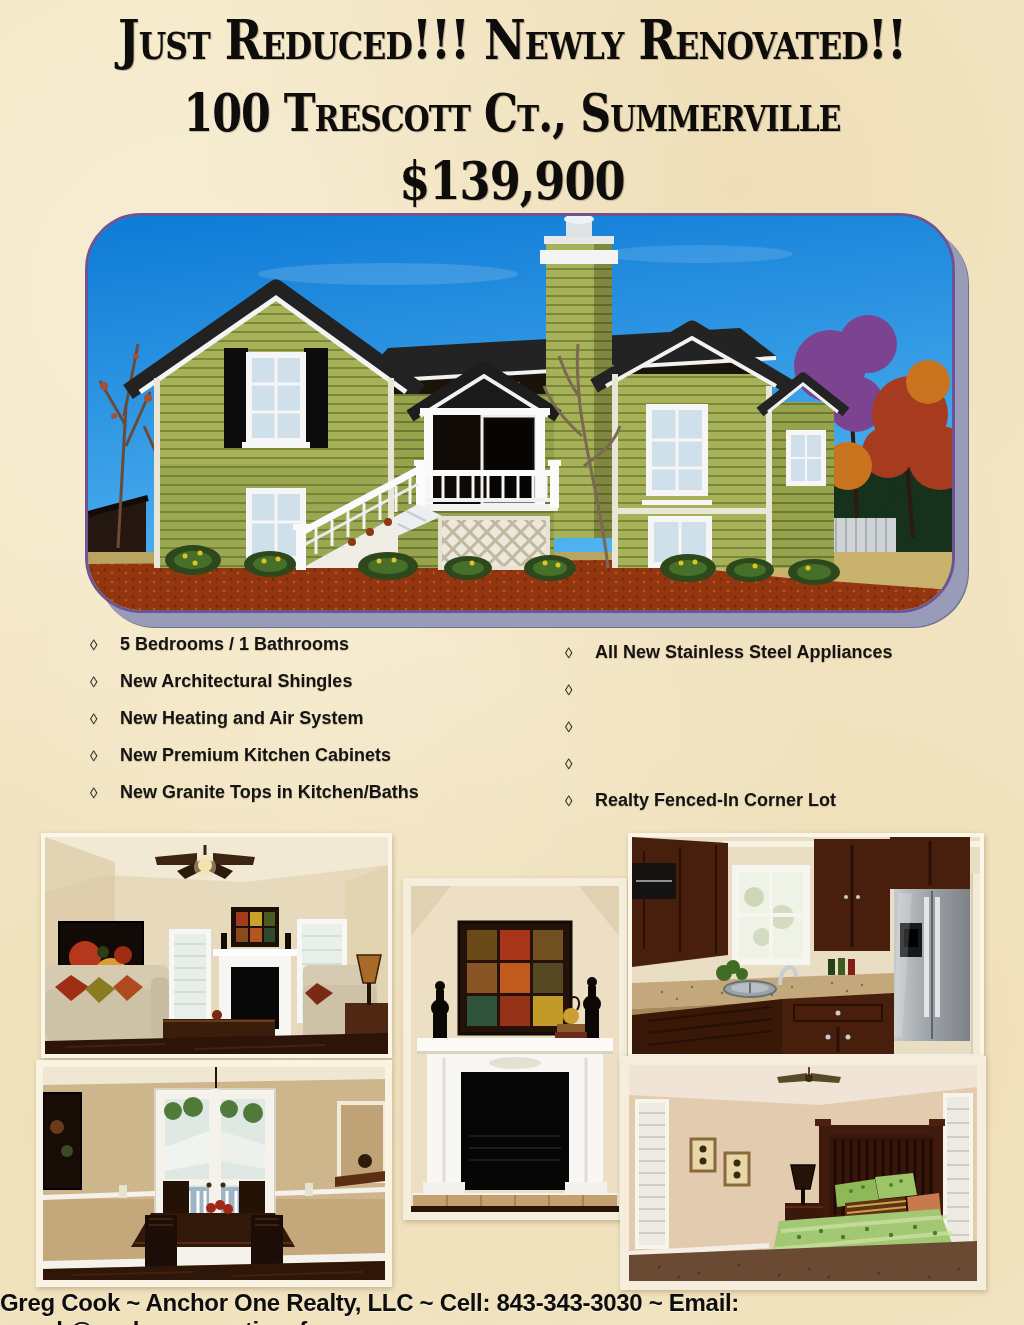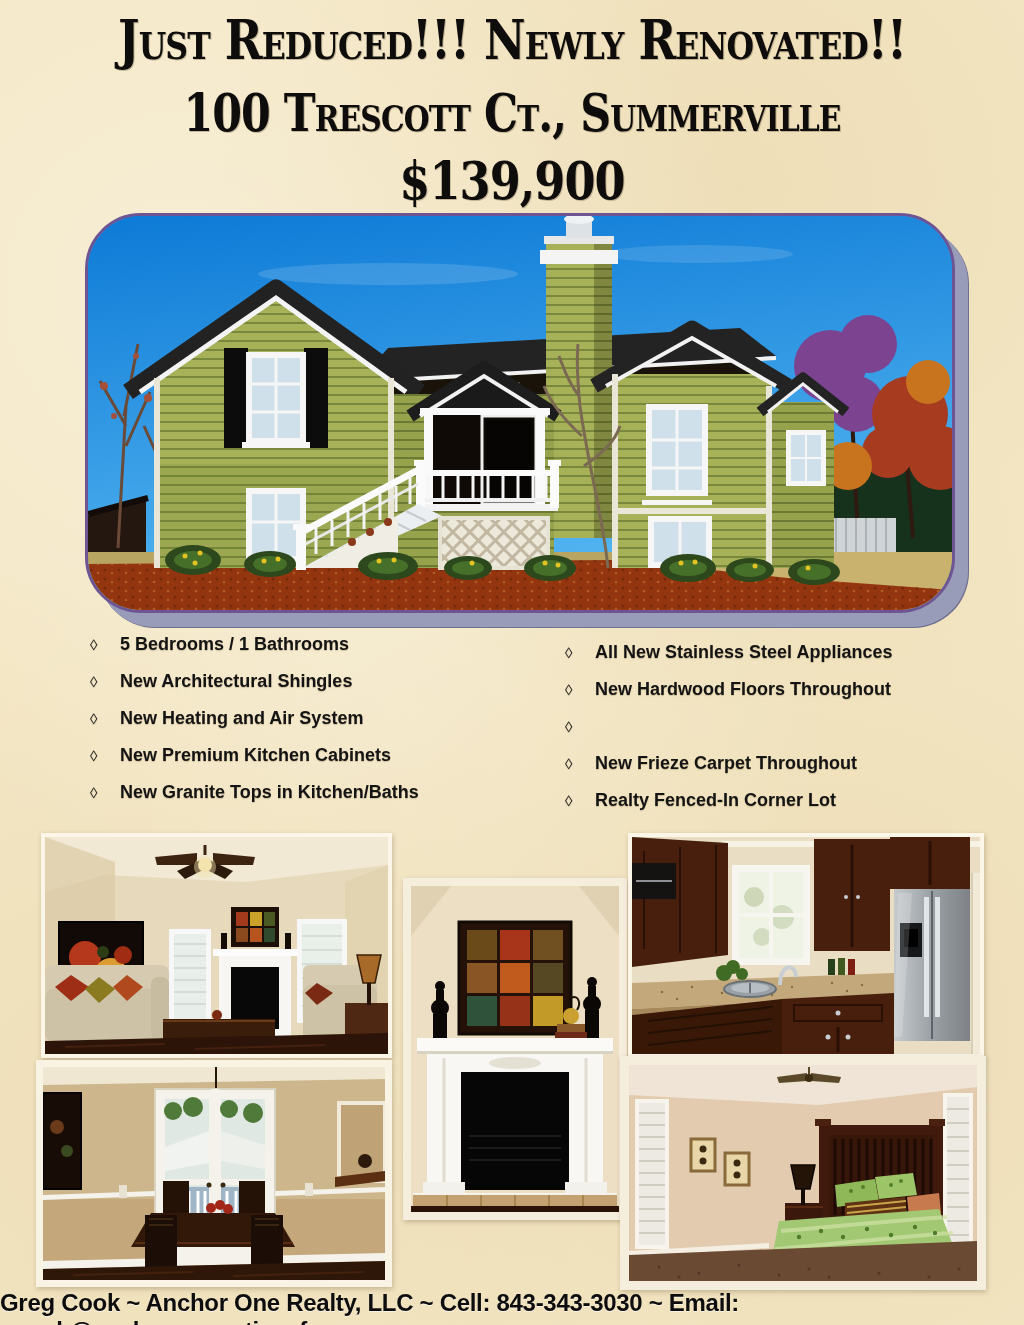--- a/index.html
+++ b/index.html
@@ -364,28 +364,26 @@
         <span>New Granite Tops in Kitchen/Baths</span>
       </li>
   </ul>
   <ul class="feat" id="feat-right">
     <li>
         <span class="d">◊</span>
         <span>All New Stainless Steel Appliances</span>
       </li>
     <li>
         <span class="d">◊</span>
-        <span>New Hardwood Floors Throughout</span>
-      </li>
-    <li>
-        <span class="d">◊</span>
-      </li>
-    <li>
-        <span class="d">◊</span>
-        <span>New Frieze Carpet Throughout</span>
+      </li>
+    <li>
+        <span class="d">◊</span>
+      </li>
+    <li>
+        <span class="d">◊</span>
       </li>
     <li>
         <span class="d">◊</span>
         <span>Realty Fenced-In Corner Lot</span>
       </li>
   </ul>
 </section>
 
 <section class="gallery">
 

